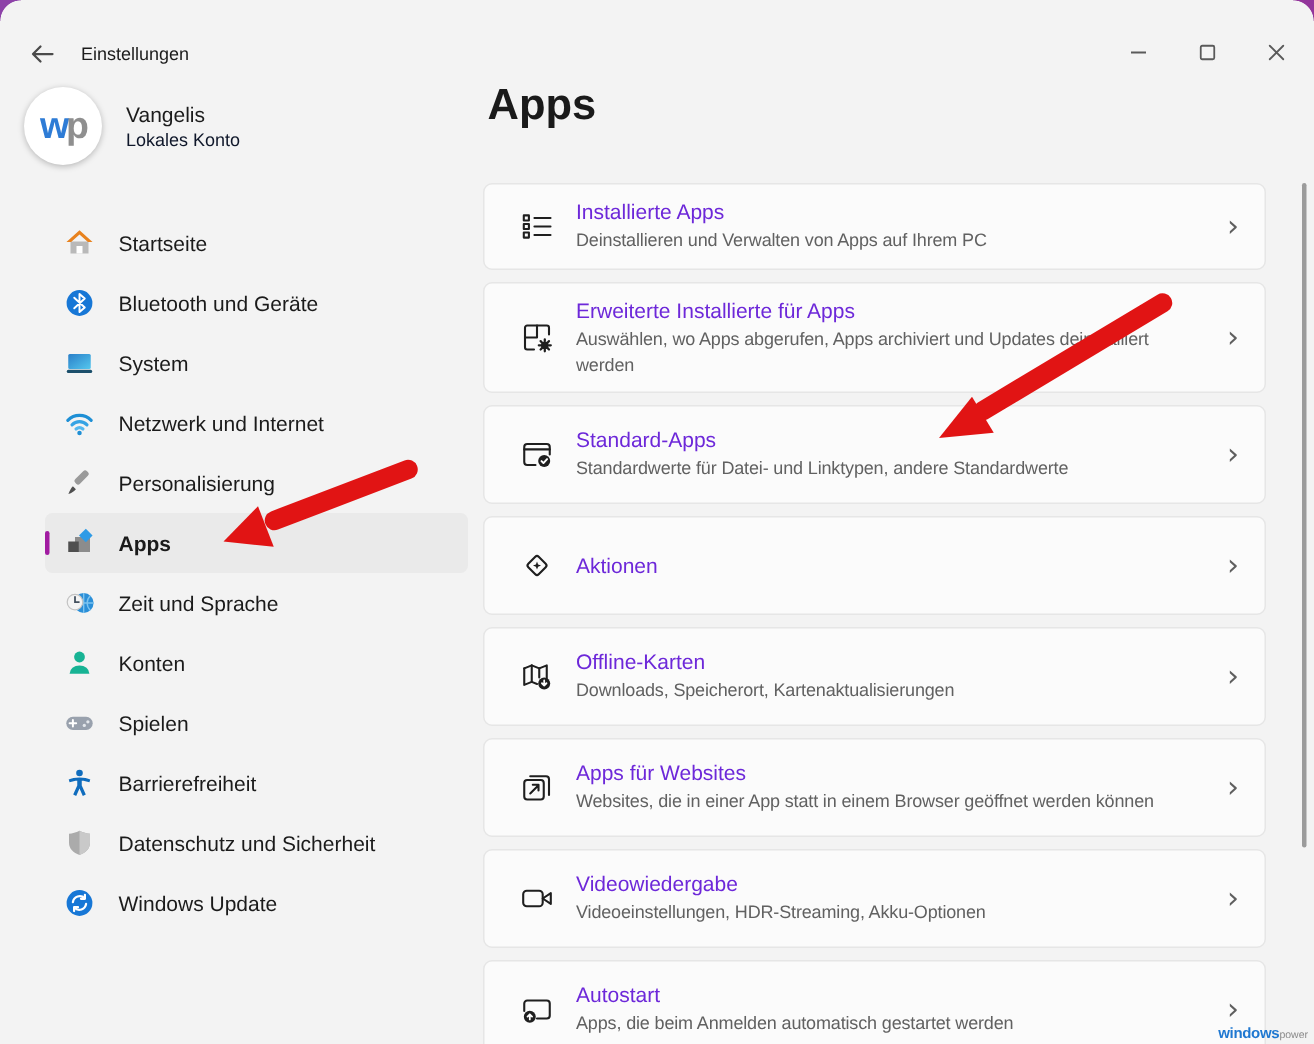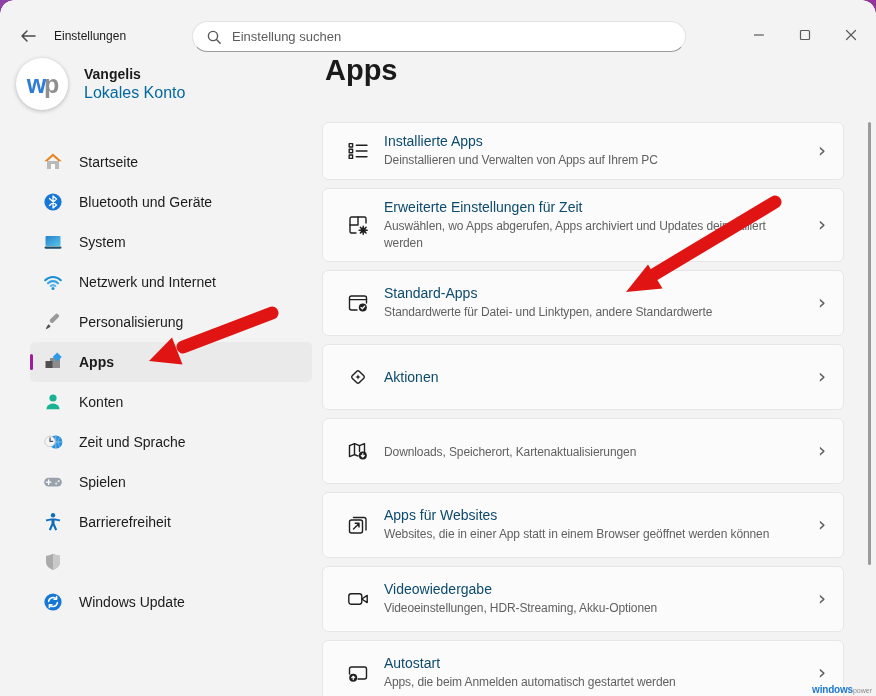--- a/index.html
+++ b/index.html
@@ -26,41 +26,41 @@
   .corner.tl{left:0;background:radial-gradient(circle 14px at 14px 14px,transparent 13.5px,#8d42a8 14px);}
   .corner.tr{right:0;background:radial-gradient(circle 14px at 0px 14px,transparent 13.5px,#93359b 14px);}
   
   .sidebar{position:absolute;top:40px;left:0;width:300px;bottom:0;}
   .user{position:absolute;top:18px;left:16px;display:flex;align-items:center;}
   .avatar{width:52px;height:52px;border-radius:50%;background:#fff;
     box-shadow:0 1px 4px rgba(0,0,0,.25);display:flex;align-items:center;justify-content:center;
     font-weight:bold;font-size:25px;letter-spacing:-2px;}
   .avatar .w{color:#2e7cd6;} .avatar .p{color:#8f8f8f;}
   .user-text{margin-left:16px;}
-  .user-name{font-size:14px;font-weight:700;}
-  .user-type{font-size:16px;color:#0369a1;margin-top:2px;}
+  .user-name{font-size:14px;font-weight:400;}
+  .user-type{font-size:12px;color:#0f172a;margin-top:2px;}
   .nav{position:absolute;top:102px;left:30px;}
   .nav-item{width:282px;height:40px;display:flex;align-items:center;padding-left:13px;
     box-sizing:border-box;border-radius:5px;position:relative;}
   .nav-item .nav-icon{width:20px;height:20px;flex:none;}
   .nav-label{margin-left:16px;font-size:14px;}
   .nav-item.selected{background:#eaeaea;}
   .nav-item.selected .nav-label{font-weight:700;}
   .nav-item.selected::before{content:"";position:absolute;left:0;top:12px;bottom:12px;width:3px;
     border-radius:2px;background:var(--accent,#a11ba1);}
   
   .main-area{position:absolute;left:300px;top:40px;right:0;bottom:0;}
   .page-title{position:absolute;left:25px;top:14px;font-size:29px;font-weight:700;color:#1a1a1a;}
   .cards{position:absolute;left:22px;top:82px;width:522px;display:flex;flex-direction:column;gap:8px;}
   .card{background:#fbfbfb;border:1px solid #e6e6e6;border-radius:6px;display:flex;align-items:center;
     padding:0 40px 0 23px;box-sizing:border-box;position:relative;}
   .card.h58{height:58px}.card.h74{height:74px}.card.h66{height:66px}
   .card-icon{width:24px;height:24px;flex:none;}
   .card-text{margin-left:14px;flex:1;min-width:0;overflow:hidden;}
-  .card-title{font-size:14px;color:#0c4a6e;}
+  .card-title{font-size:14px;color:#6d28d9;}
   .card-sub{font-size:12px;color:#616161;margin-top:3px;line-height:1.35;letter-spacing:-0.1px;}
   .card-sub.oneline{white-space:nowrap;}
   .card-chevron{position:absolute;right:17px;top:50%;transform:translateY(-54%);
     font-size:20px;color:#5f5f5f;font-family:"DejaVu Sans",sans-serif;}
   .scrollbar{position:absolute;right:5px;top:82px;width:3px;height:443px;background:#9b9b9b;border-radius:2px;}
   
   .arrows{position:absolute;left:0;top:0;z-index:40;pointer-events:none;}
   .watermark{position:absolute;right:4px;bottom:1px;z-index:45;font-size:10px;font-weight:700;
     color:#1f78d1;letter-spacing:-0.2px;}
   .watermark .suffix{font-size:7px;color:#8a8a8a;font-weight:400;letter-spacing:0;}
@@ -74,29 +74,20 @@
 
 <div class="titlebar">
   <div class="back-btn">
     <span>
       <svg width="18" height="18" viewBox="0 0 18 18">
           <path d="M16 9 H3 M8 4 L3 9 l5 5" stroke="#4a4a4a" stroke-width="1.5" fill="none" stroke-linecap="round" stroke-linejoin="round"></path>
         </svg>
     </span>
   </div>
   <div class="app-title">Einstellungen</div>
-  <div class="searchbox">
-    <span>
-      <svg width="16" height="16" viewBox="0 0 16 16">
-          <circle cx="7" cy="7" r="4.6" stroke="#565656" stroke-width="1.4" fill="none"></circle>
-          <path d="M10.5 10.5 L14.2 14.2" stroke="#565656" stroke-width="1.4" stroke-linecap="round"></path>
-        </svg>
-    </span>
-    <span class="search-ph">Einstellung suchen</span>
-  </div>
   <div class="win-controls">
     <div class="win-btn">
       <span>
           <svg width="12" height="12" viewBox="0 0 12 12">
             <path d="M1 6 H11" stroke="#5a5a5a" stroke-width="1.2"></path>
           </svg>
         </span>
     </div>
     <div class="win-btn">
       <span>
@@ -194,42 +185,42 @@
             <rect x="2.5" y="9" width="7" height="7" fill="#4f4f4f"></rect>
             <rect x="11" y="1.8" width="6.4" height="6.4" transform="rotate(45 14.2 5)" fill="#2e9be6"></rect>
           </svg>
         </span>
       <span class="nav-label">Apps</span>
     </div>
 
     <div class="nav-item">
       <span class="nav-icon">
           <svg viewBox="0 0 20 20" width="20" height="20">
-            <circle cx="10" cy="6" r="3.6" fill="#17b394"></circle>
-            <path d="M3.4 17.2 a6.6 5.6 0 0 1 13.2 0 z" fill="#17b394"></path>
-          </svg>
-        </span>
-      <span class="nav-label">Konten</span>
-    </div>
-
-    <div class="nav-item">
-      <span class="nav-icon">
-          <svg viewBox="0 0 20 20" width="20" height="20">
             <circle cx="12.8" cy="10" r="6.6" fill="#2b8fd8"></circle>
             <path d="M12.8 3.4 v13.2 M6.2 10 h13.2 M8.4 5.2 c2.8 2.8 2.8 6.8 0 9.6 M17.2 5.2 c-2.8 2.8 -2.8 6.8 0 9.6" stroke="#7cc3ef" stroke-width=".9" fill="none"></path>
             <circle cx="7" cy="9.4" r="5.2" fill="#f4f4f4" stroke="#c3c3c3" stroke-width=".8"></circle>
             <path d="M7 5.9 v3.5 h2.6" stroke="#44515f" stroke-width="1.2" fill="none" stroke-linecap="round"></path>
           </svg>
         </span>
       <span class="nav-label">Zeit und Sprache</span>
     </div>
 
     <div class="nav-item">
       <span class="nav-icon">
           <svg viewBox="0 0 20 20" width="20" height="20">
+            <circle cx="10" cy="6" r="3.6" fill="#17b394"></circle>
+            <path d="M3.4 17.2 a6.6 5.6 0 0 1 13.2 0 z" fill="#17b394"></path>
+          </svg>
+        </span>
+      <span class="nav-label">Konten</span>
+    </div>
+
+    <div class="nav-item">
+      <span class="nav-icon">
+          <svg viewBox="0 0 20 20" width="20" height="20">
             <rect x="1.2" y="5.8" width="17.6" height="8.8" rx="4.4" fill="#99a1ad"></rect>
             <path d="M5.6 8 v4.4 M3.4 10.2 h4.4" stroke="#ffffff" stroke-width="1.3" stroke-linecap="round"></path>
             <circle cx="13.2" cy="11.6" r="1.1" fill="#e3e7ec"></circle>
             <circle cx="15.6" cy="9.2" r="1.1" fill="#e3e7ec"></circle>
           </svg>
         </span>
       <span class="nav-label">Spielen</span>
     </div>
 
     <div class="nav-item">
@@ -242,20 +233,21 @@
       <span class="nav-label">Barrierefreiheit</span>
     </div>
 
     <div class="nav-item">
       <span class="nav-icon">
           <svg viewBox="0 0 20 20" width="20" height="20">
             <path d="M10 1.8 c2.4 1.2 4.8 1.9 7 2 v6 c0 4-2.9 6.6-7 8.2 c-4.1-1.6-7-4.2-7-8.2 v-6 c2.2-.1 4.6-.8 7-2 z" fill="#ababab"></path>
             <path d="M10 1.8 c2.4 1.2 4.8 1.9 7 2 v6 c0 4-2.9 6.6-7 8.2 z" fill="#c9c9c9"></path>
           </svg>
         </span>
+      <span class="nav-label">Datenschutz und Sicherheit</span>
     </div>
 
     <div class="nav-item">
       <span class="nav-icon">
           <svg viewBox="0 0 20 20" width="20" height="20">
             <circle cx="10" cy="10" r="8.6" fill="#1777d6"></circle>
             <path d="M5.6 9.4 a4.6 4.6 0 0 1 7.8-2.6" stroke="#ffffff" stroke-width="1.5" fill="none" stroke-linecap="round"></path>
             <path d="M13.6 4.6 v2.6 h-2.6" stroke="#ffffff" stroke-width="1.5" fill="none" stroke-linecap="round" stroke-linejoin="round"></path>
             <path d="M14.4 10.6 a4.6 4.6 0 0 1-7.8 2.6" stroke="#ffffff" stroke-width="1.5" fill="none" stroke-linecap="round"></path>
             <path d="M6.4 15.4 v-2.6 h2.6" stroke="#ffffff" stroke-width="1.5" fill="none" stroke-linecap="round" stroke-linejoin="round"></path>
@@ -297,21 +289,21 @@
               <path d="M20 10 V5.5 a1.5 1.5 0 0 0-1.5-1.5 H5.5 A1.5 1.5 0 0 0 4 5.5 V18.5 A1.5 1.5 0 0 0 5.5 20 H10"></path>
               <path d="M12 4 V12 M4 12 H12"></path>
             </g>
             <circle cx="17.2" cy="17.2" r="2.6" fill="#1f1f1f"></circle>
             <g stroke="#1f1f1f" stroke-width="1.5" stroke-linecap="round">
               <path d="M17.2 13.2 v1.2 M17.2 20 v1.2 M13.2 17.2 h1.2 M20 17.2 h1.2 M14.4 14.4 l.9.9 M19.1 19.1 l.9.9 M14.4 20 l.9-.9 M19.1 15.3 l.9-.9"></path>
             </g>
           </svg>
         </span>
       <div class="card-text">
-        <div class="card-title">Erweiterte Einstellungen für Zeit</div>
+        <div class="card-title">Erweiterte Installierte für Apps</div>
         <div class="card-sub">Auswählen, wo Apps abgerufen, Apps archiviert und Updates deinstalliert werden</div>
       </div>
       <span class="card-chevron">›</span>
     </div>
 
     <div class="card h66">
       <span class="card-icon">
           <svg viewBox="0 0 24 24" width="24" height="24">
             <g class="ic-stroke">
               <path d="M20.5 12 V7 a2 2 0 0 0-2-2 H5.5 a2 2 0 0 0-2 2 V17 a2 2 0 0 0 2 2 H11"></path>
@@ -347,20 +339,21 @@
             <g class="ic-stroke">
               <path d="M3.5 6.6 l5-2 5 2 5-2 V15 l-3 1.2"></path>
               <path d="M3.5 6.6 V17.6 l5-2 3.5 1.4"></path>
               <path d="M8.5 4.6 V15.6 M13.5 6.6 V12.6"></path>
             </g>
             <circle cx="16.8" cy="16.6" r="4" fill="#1f1f1f"></circle>
             <path d="M16.8 14.6 v3.4 m-1.5-1.5 l1.5 1.5 1.5-1.5" stroke="#ffffff" stroke-width="1.2" fill="none" stroke-linecap="round" stroke-linejoin="round"></path>
           </svg>
         </span>
       <div class="card-text">
+        <div class="card-title">Offline-Karten</div>
         <div class="card-sub oneline">Downloads, Speicherort, Kartenaktualisierungen</div>
       </div>
       <span class="card-chevron">›</span>
     </div>
 
     <div class="card h66">
       <span class="card-icon">
           <svg viewBox="0 0 24 24" width="24" height="24">
             <g class="ic-stroke">
               <path d="M7.5 4.5 H18 a2 2 0 0 1 2 2 V17"></path>

